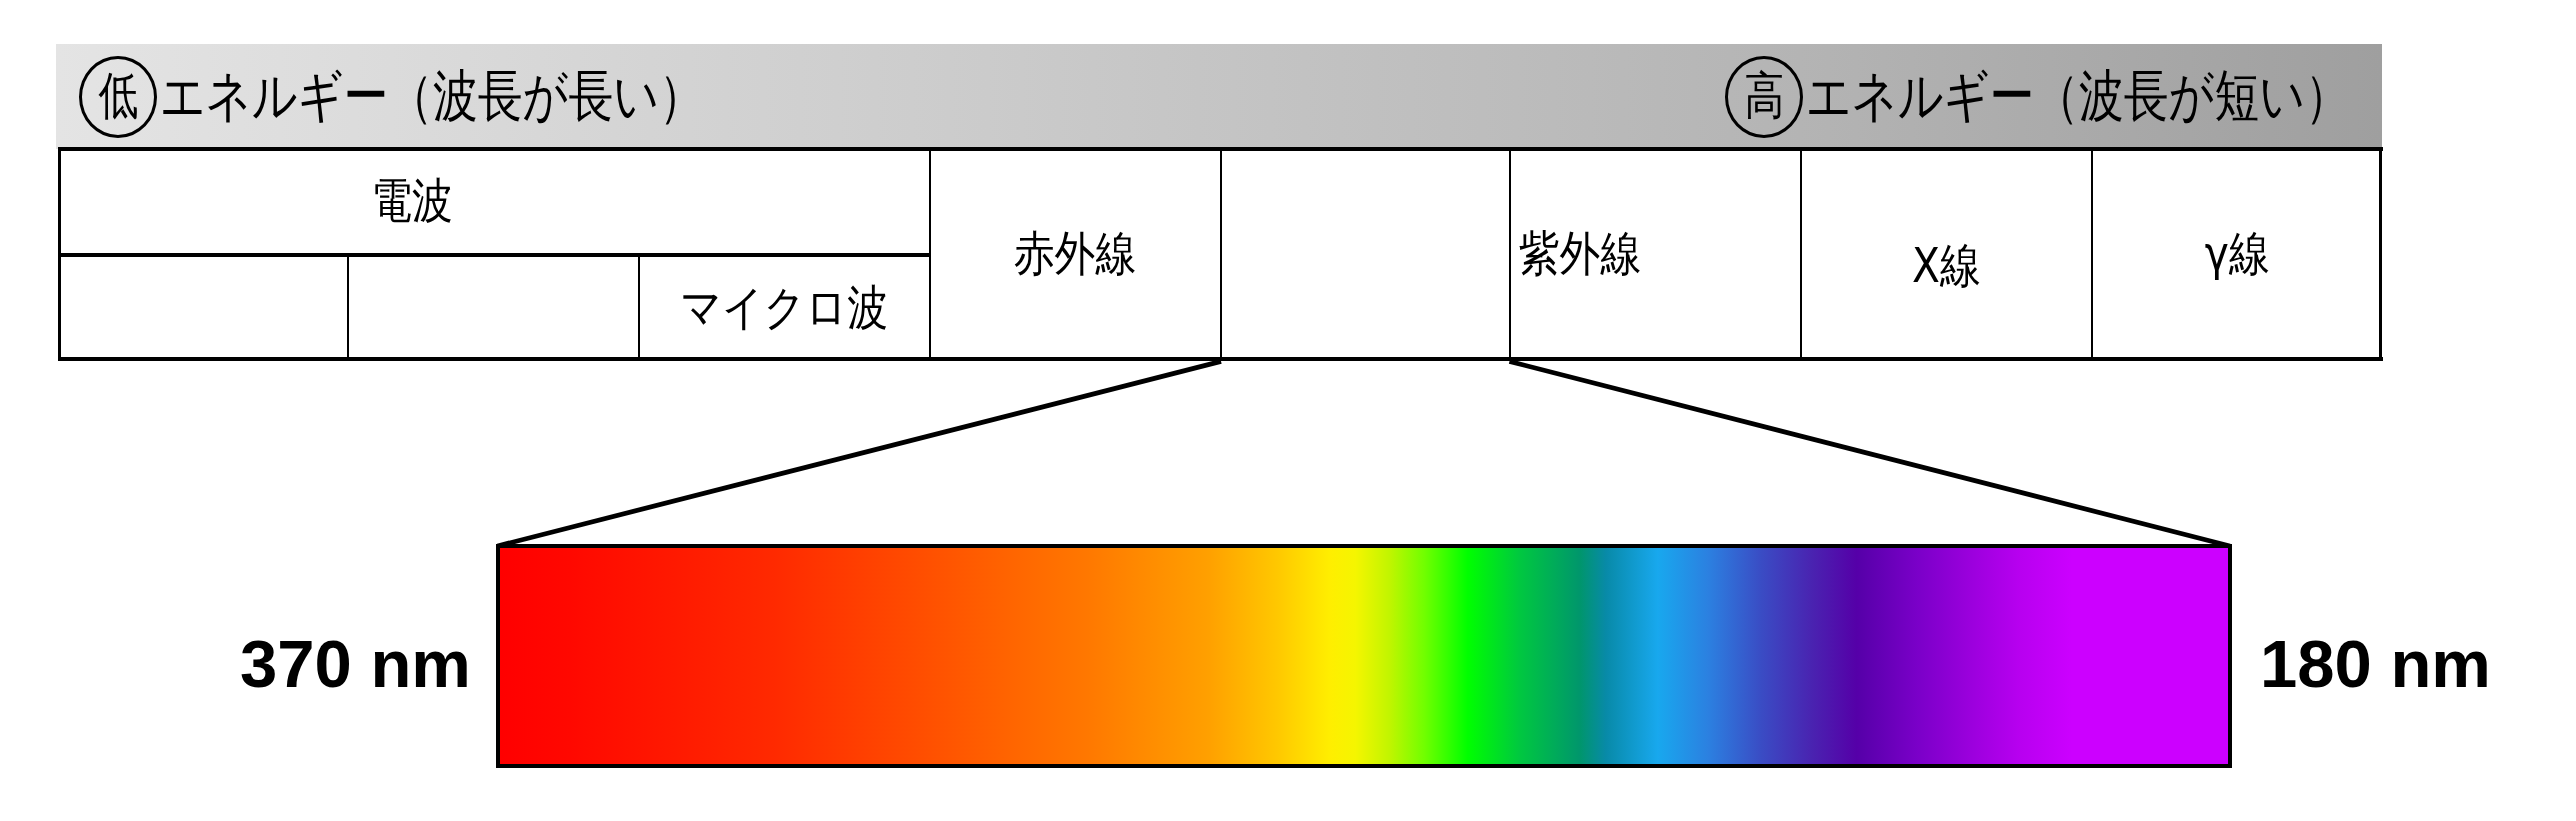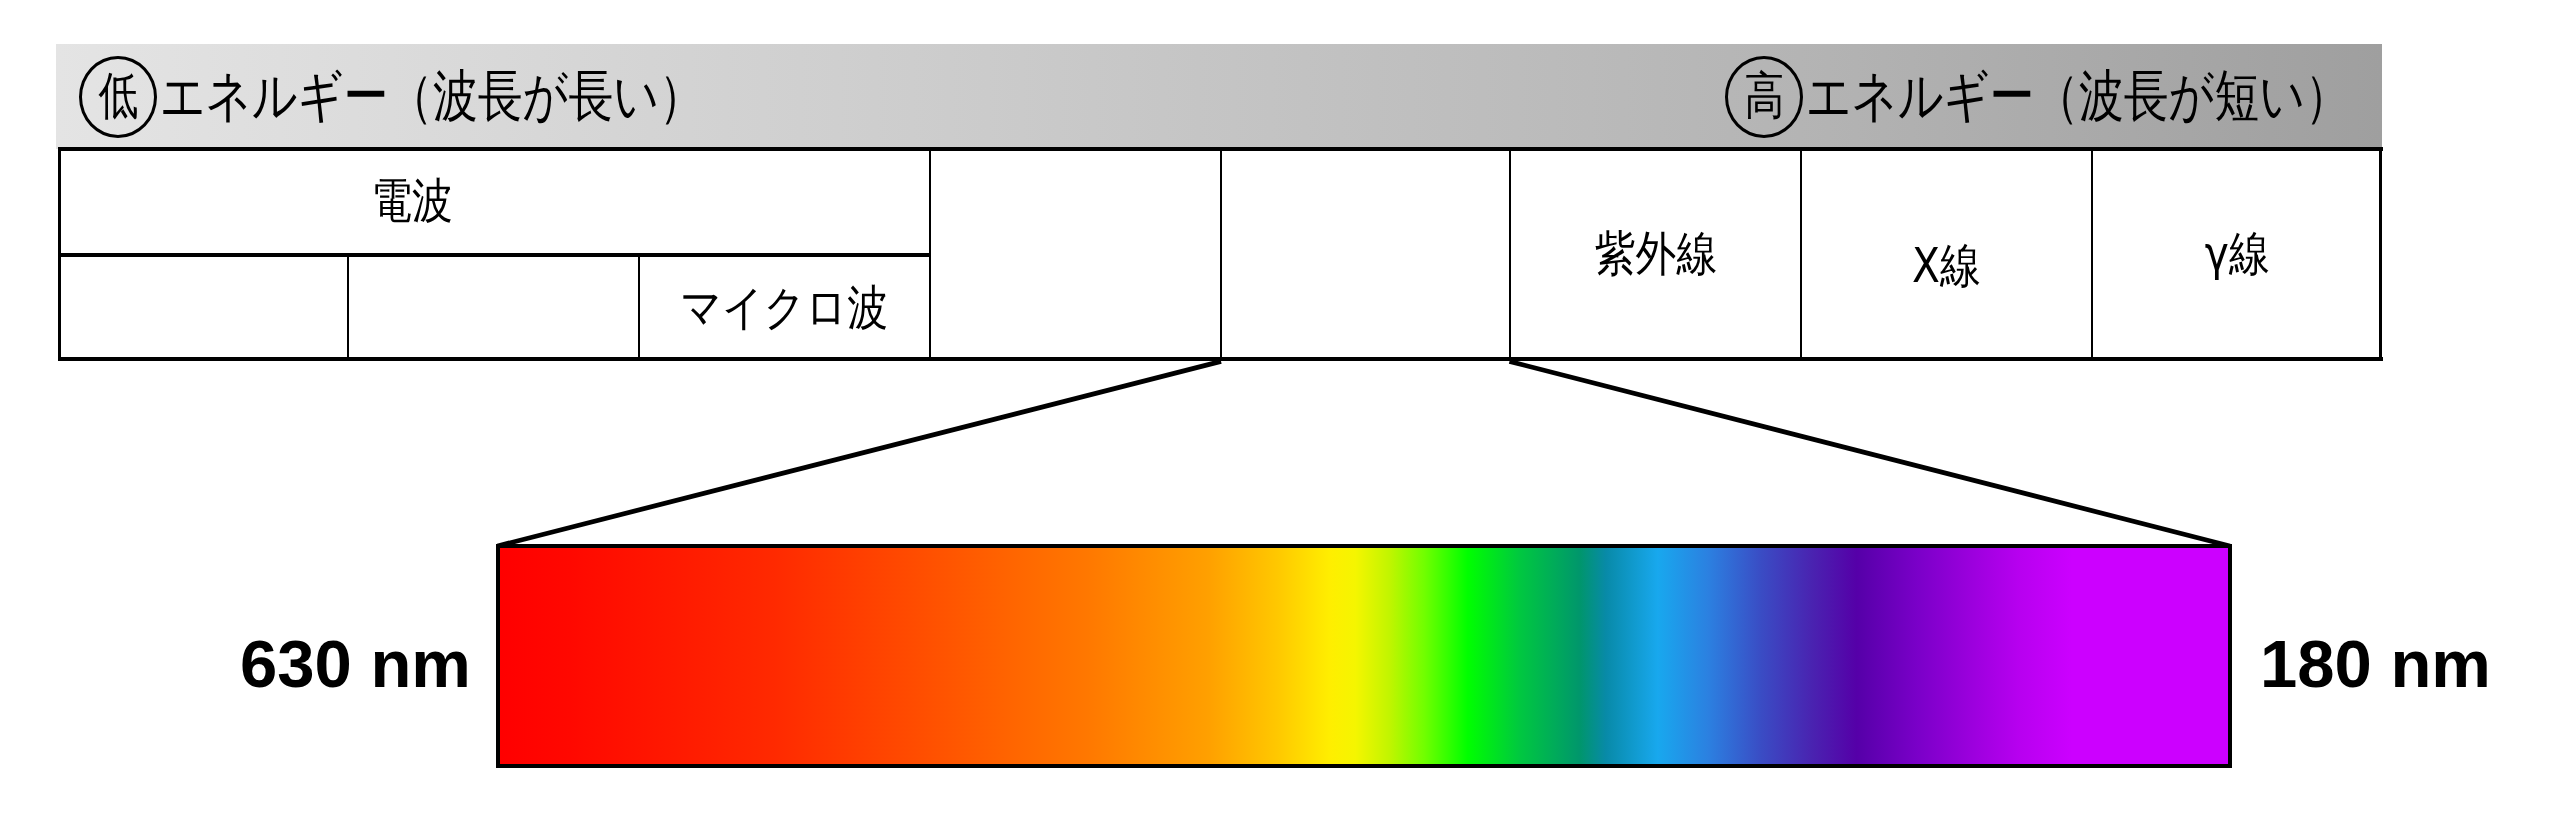--- a/index.html
+++ b/index.html
@@ -51,21 +51,24 @@
 </div>
 
 <div class="tbl">
 
   <div class="cell" style="left:0;top:0;width:708px;height:108px;">
       <span>電波</span>
     </div>
   <div class="cell" style="left:581px;top:108px;width:290px;height:106px;">
       <span>マイクロ波</span>
     </div>
-  <div class="cell" style="left:1452px;top:0;width:291px;height:214px;">
+  <div class="cell" style="left:871px;top:0;width:291px;height:214px;">
+      <span>赤外線</span>
+    </div>
+  <div class="cell" style="left:1376px;top:0;width:291px;height:214px;">
       <span>紫外線</span>
     </div>
   <div class="cell" style="left:1743px;top:12px;width:291px;height:214px;">
       <span>X線</span>
     </div>
   <div class="cell" style="left:2034px;top:0;width:291px;height:214px;">
       <span>γ線</span>
     </div>
 
   <div class="hline" style="left:0;top:0;width:2325px;height:4px;"></div>
@@ -82,15 +85,15 @@
   <div class="vline" style="left:2033px;top:0;width:2.4px;height:214px;"></div>
 </div>
 
 <svg class="connect" width="2576" height="821" viewBox="0 0 3249 1036">
   <line x1="1540" y1="456" x2="627" y2="689" stroke="#000" stroke-width="6"></line>
   <line x1="1904" y1="456" x2="2813" y2="689" stroke="#000" stroke-width="6"></line>
 </svg>
 
 <div class="spectrum"></div>
 
-<div class="nm" style="left:240px;">630 nm</div>
+<div class="nm" style="left:240px;">370 nm</div>
 <div class="nm" style="left:2260px;">180 nm</div>
 
 
 </body></html>

